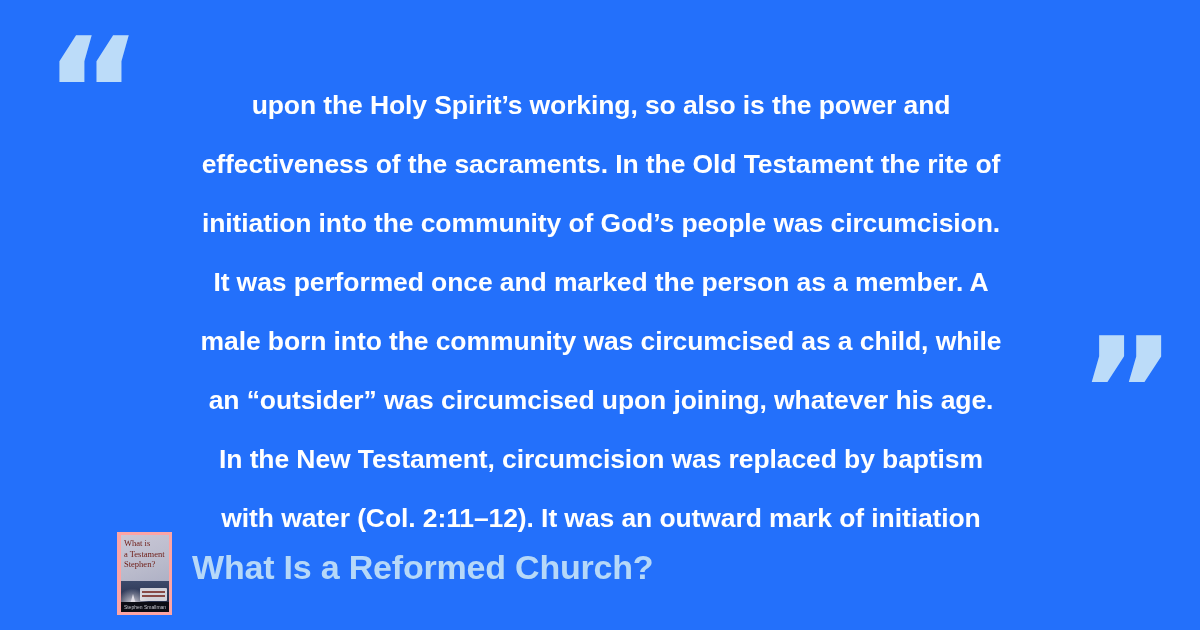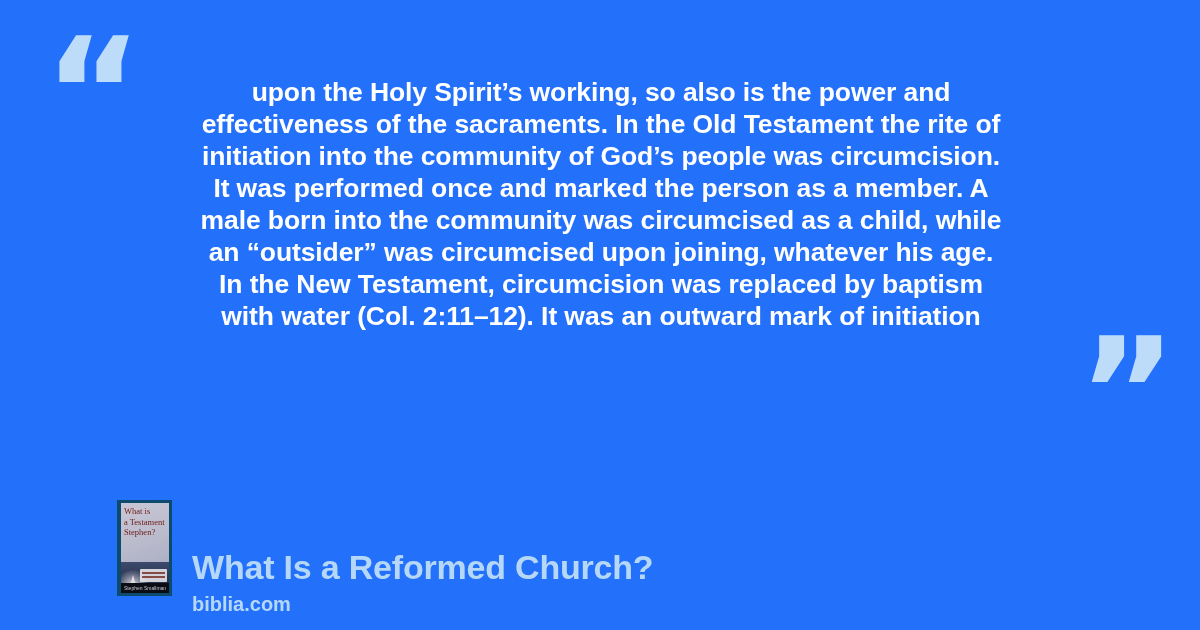--- a/index.html
+++ b/index.html
@@ -46,44 +46,45 @@
     left: 96px;
     top: 76px;
     width: 1010px;
     text-align: center;
   }
   #quote-text {
     color: #ffffff;
     font-family: "Liberation Sans", sans-serif;
     font-weight: 700;
     font-size: 26.5px;
-    line-height: 32px;
+    line-height: 59px;
     letter-spacing: -0.1px;
     white-space: pre-line;
     margin: 0;
   }
 
   
   #footer {
     position: absolute;
     left: 117px;
     top: 500px;
     display: flex;
     align-items: flex-start;
   }
 
   
   #book-cover {
     position: relative;
     width: 55px;
-    height: 96px;
-    background: #0c4a6e;
+    height: 83px;
+    background: #fca5a5;
     flex: 0 0 auto;
     overflow: hidden;
     box-sizing: border-box;
+    margin-top: 32px;
   }
   #book-cover .cover-face {
     position: absolute;
     left: 4px;
     top: 3px;
     right: 3px;
     bottom: 3px;
     background: linear-gradient(160deg, #c9c7d6 0%, #b9bacb 45%, #9fa3bd 100%);
     overflow: hidden;
   }
@@ -215,18 +216,17 @@
             <div class="cover-badge-line l1"></div>
             <div class="cover-badge-line l2"></div>
           </div>
         </div>
         <div class="cover-author">Stephen Smallman</div>
       </div>
     </div>
 
     <div id="footer-text">
       <div id="book-title">What Is a Reformed Church?</div>
-      <div id="site-url">biblia.com</div>
     </div>
 
   </div>
 
 </div>
 
 </body></html>

